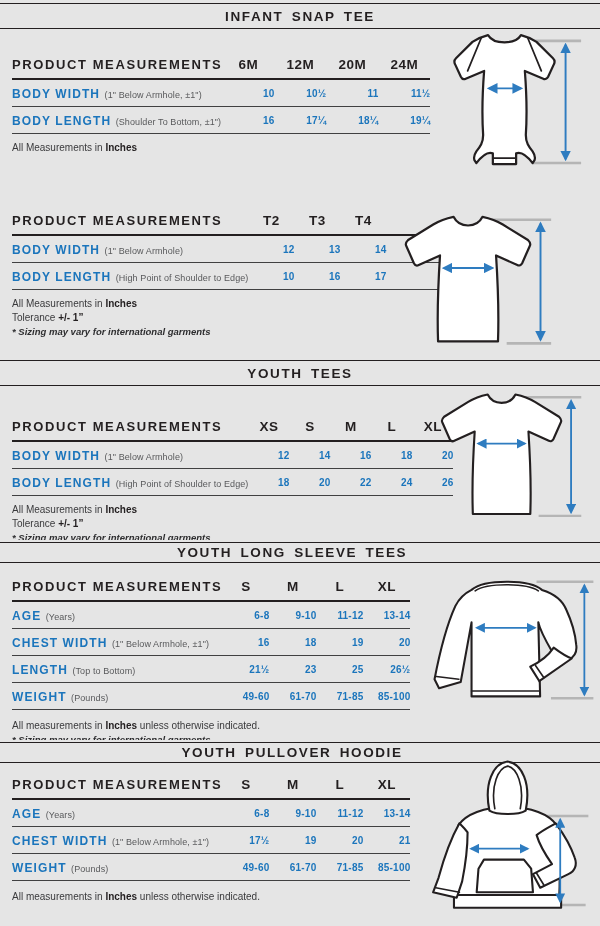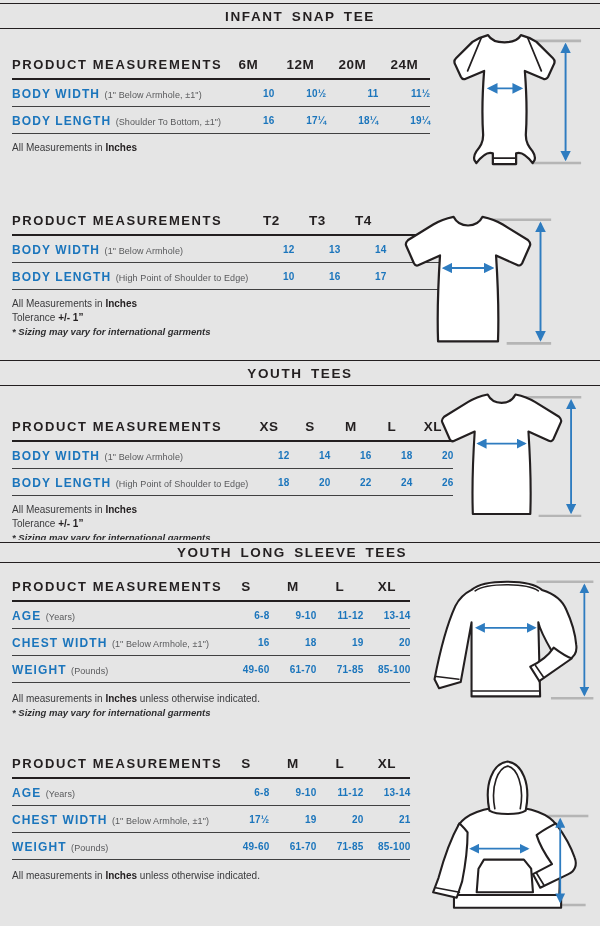--- a/index.html
+++ b/index.html
@@ -242,20 +242,27 @@
         <td class="val">13-14</td>
       </tr>
       <tr class="drow">
         <td class="lbl"><span class="nm">CHEST WIDTH</span> <span class="nt">(1" Below Armhole, ±1")</span></td>
         <td class="val">16</td>
         <td class="val">18</td>
         <td class="val">19</td>
         <td class="val">20</td>
       </tr>
       <tr class="drow">
+        <td class="lbl"><span class="nm">LENGTH</span> <span class="nt">(Top to Bottom)</span></td>
+        <td class="val">21½</td>
+        <td class="val">23</td>
+        <td class="val">25</td>
+        <td class="val">26½</td>
+      </tr>
+      <tr class="drow">
         <td class="lbl"><span class="nm">WEIGHT</span> <span class="nt">(Pounds)</span></td>
         <td class="val">49-60</td>
         <td class="val">61-70</td>
         <td class="val">71-85</td>
         <td class="val">85-100</td>
       </tr>
     </tbody>
       </table>
     <div class="fns">
       <div class="fn"><span>All measurements in </span><span class="b">Inches</span><span> unless otherwise indicated.</span></div>
@@ -274,20 +281,21 @@
       <path class="inner" d="M56,134 L132,134"></path>
       <path class="inner" d="M42,121 L17,118"></path>
       <path class="garment" d="M147,86 C155,92 161,96 167,98 L131,123 L121,107 C132,102 141,95 147,86 Z"></path>
       <path class="inner" d="M136,119 L127,106"></path>
       <line class="arrow" x1="62" y1="64" x2="126" y2="64" marker-start="url(#m4)" marker-end="url(#m4)"></line>
       <line class="arrow" x1="181" y1="17" x2="181" y2="138" marker-start="url(#m4)" marker-end="url(#m4)"></line>
     </svg>
   </div>
 
   <div class="section s5">
+    <div class="titlebar">YOUTH PULLOVER HOODIE</div>
     <table class="mtable">
       <colgroup>
           <col style="width:210px">
           <col style="width:47px">
           <col style="width:47px">
           <col style="width:47px">
           <col style="width:47px">
         </colgroup>
       <tbody>
           <tr class="hdr">

